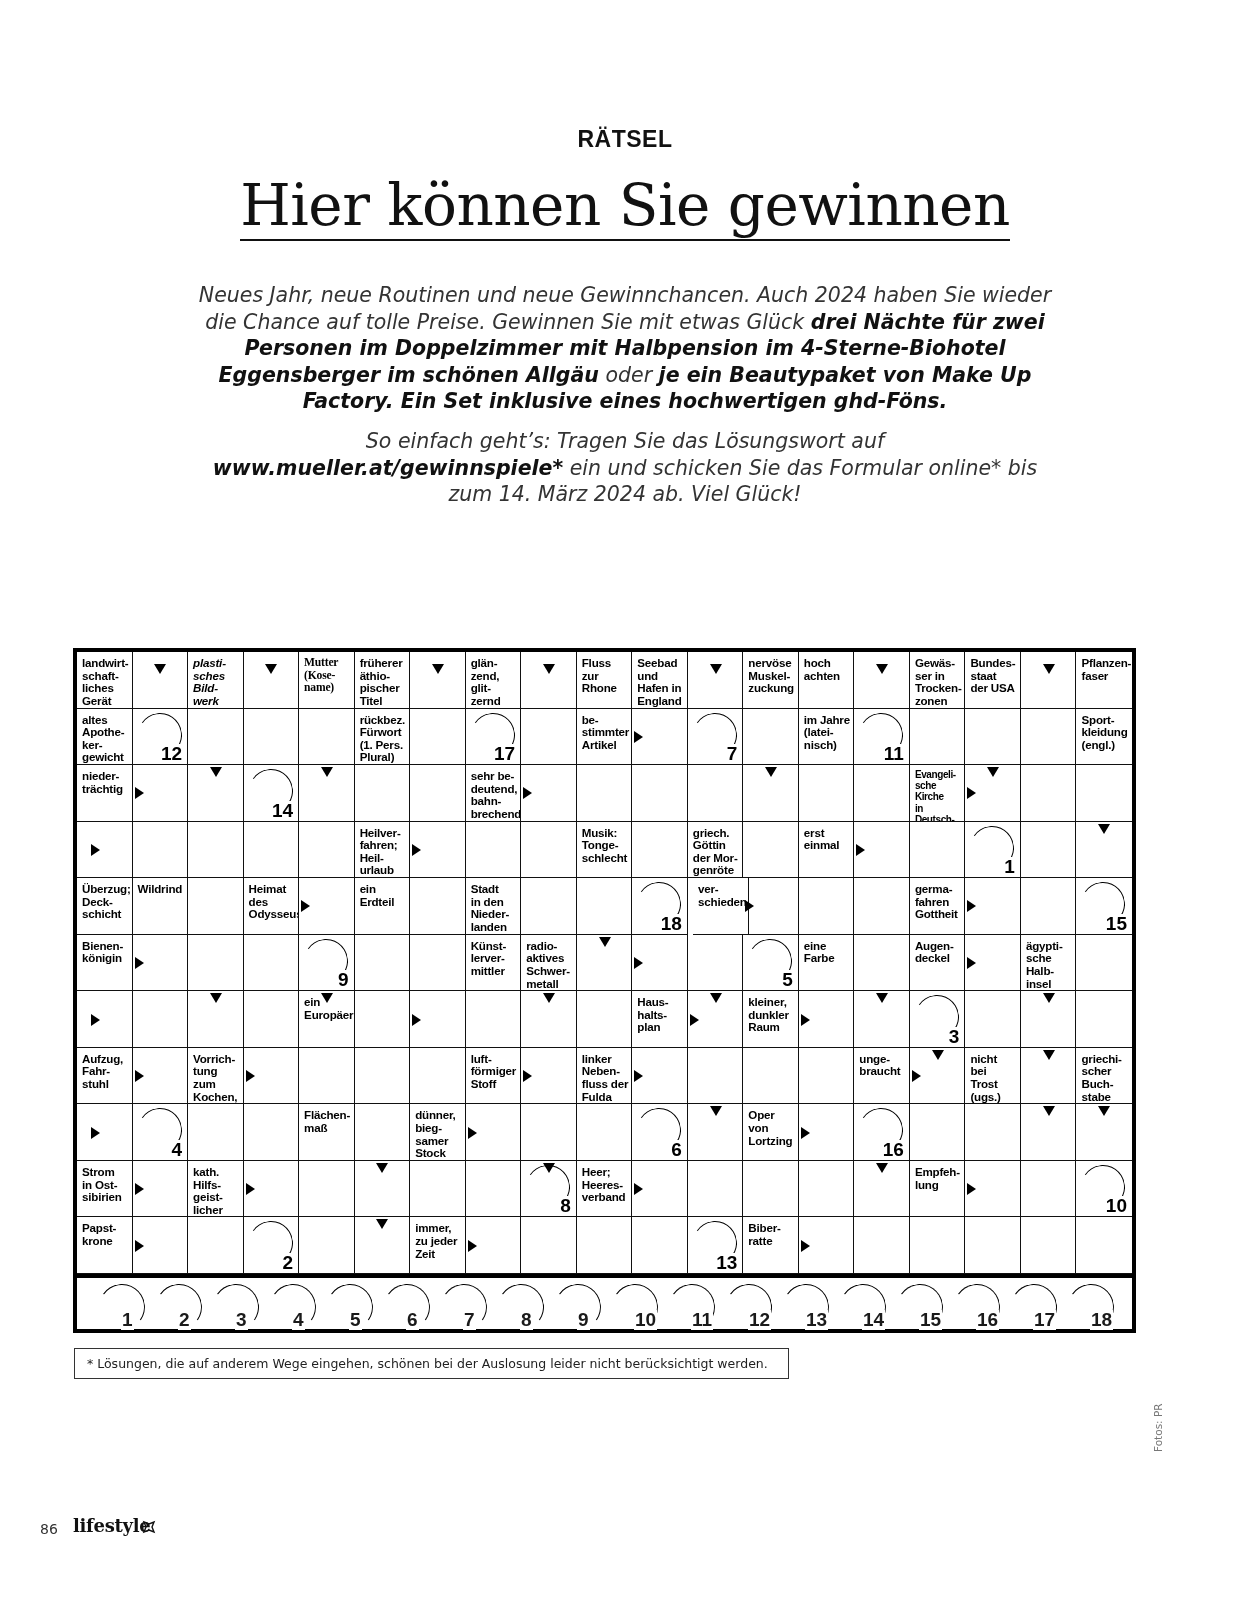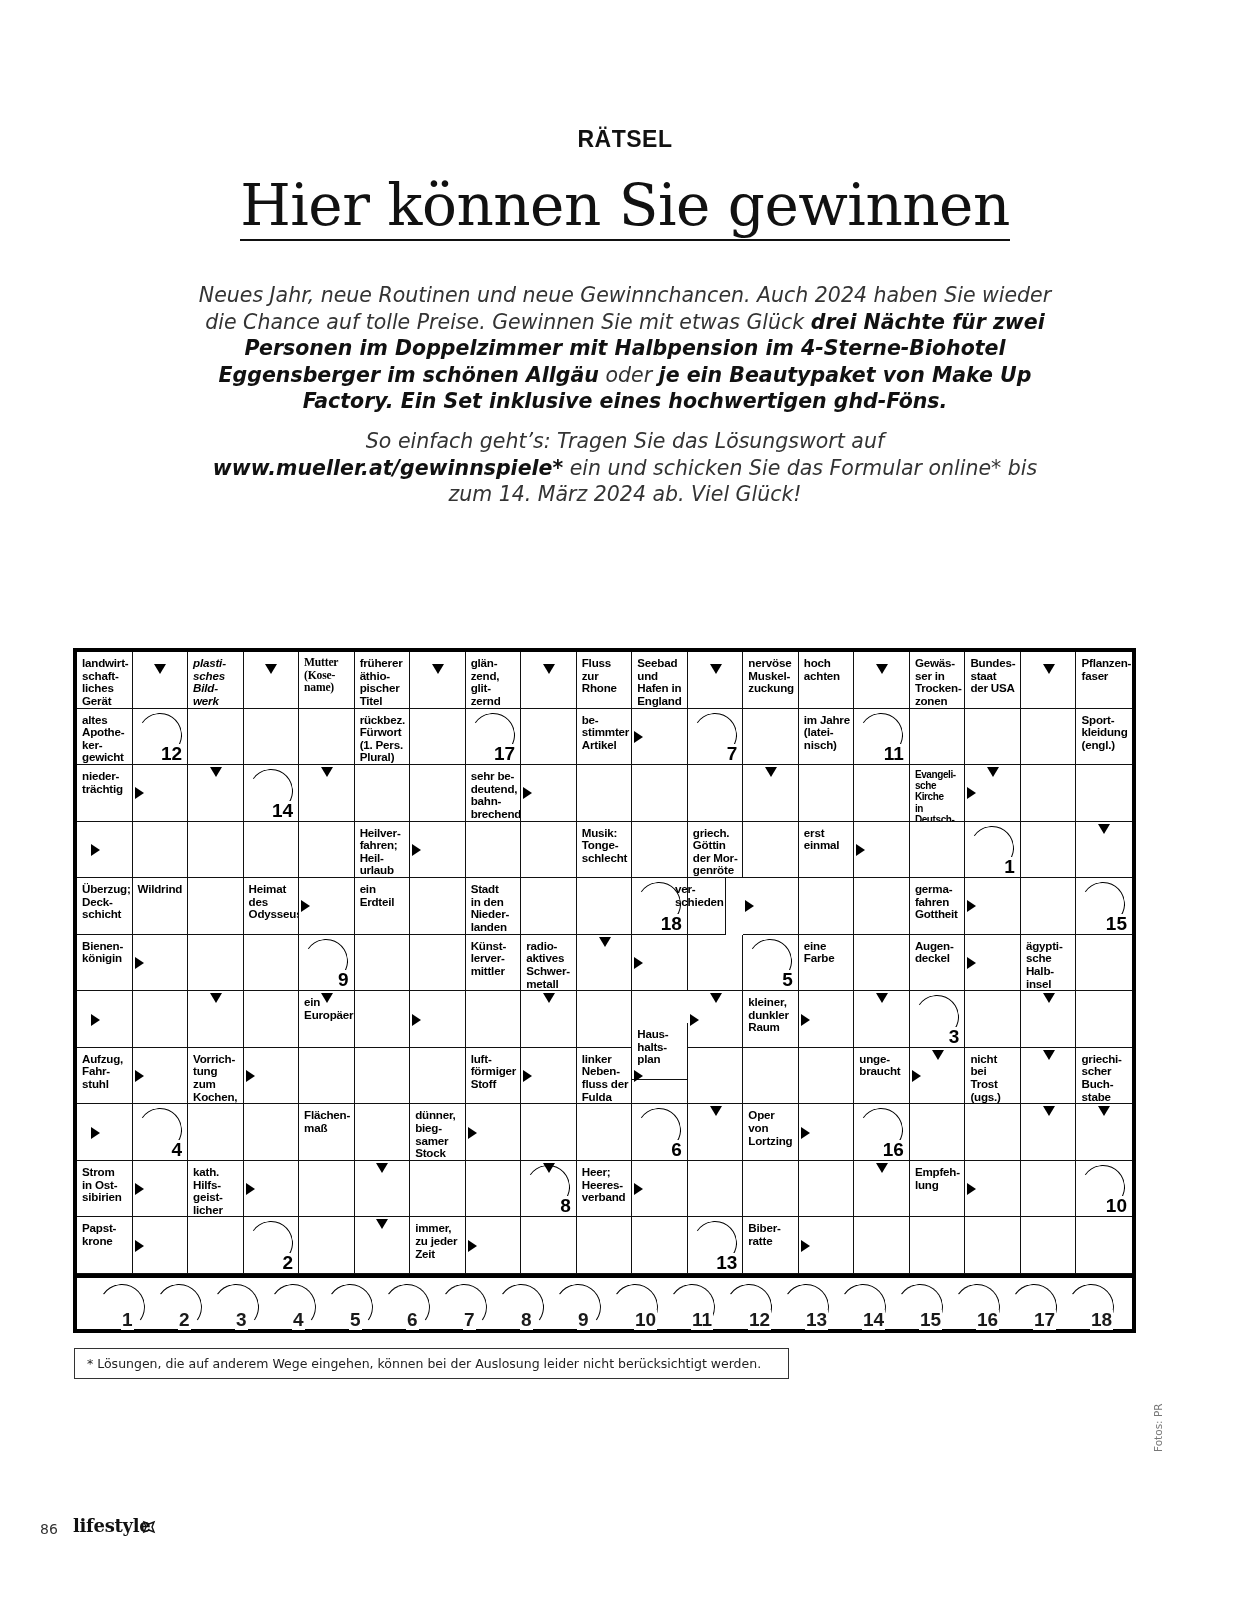--- a/index.html
+++ b/index.html
@@ -210,21 +210,21 @@
       <div class="cell clue" style="left: 388.684px; top: 226.182px; width: 55.5263px; height: 56.5455px;">Stadt
 in den
 Nieder-
 landen</div>
       <div class="cell" style="left: 444.211px; top: 226.182px; width: 55.5263px; height: 56.5455px;"></div>
       <div class="cell" style="left: 499.737px; top: 226.182px; width: 55.5263px; height: 56.5455px;"></div>
       <div class="cell" style="left: 555.263px; top: 226.182px; width: 55.5263px; height: 56.5455px;">
         <div class="circ"></div>
         <span class="circ-num">18</span>
       </div>
-      <div class="cell clue" style="left: 593px; top: 226.182px; width: 55.5263px; height: 56.5455px;">ver-
+      <div class="cell clue" style="left: 616px; top: 226.182px; width: 55.5263px; height: 56.5455px;">ver-
 schieden</div>
       <div class="cell" style="left: 666.316px; top: 226.182px; width: 55.5263px; height: 56.5455px;"></div>
       <div class="cell" style="left: 721.842px; top: 226.182px; width: 55.5263px; height: 56.5455px;"></div>
       <div class="cell" style="left: 777.368px; top: 226.182px; width: 55.5263px; height: 56.5455px;"></div>
       <div class="cell clue" style="left: 832.895px; top: 226.182px; width: 55.5263px; height: 56.5455px;">germa-
 fahren
 Gottheit</div>
       <div class="cell" style="left: 888.421px; top: 226.182px; width: 55.5263px; height: 56.5455px;"></div>
       <div class="cell" style="left: 943.947px; top: 226.182px; width: 55.5263px; height: 56.5455px;"></div>
       <div class="cell" style="left: 999.474px; top: 226.182px; width: 55.5263px; height: 56.5455px; border-right: none;">
@@ -271,21 +271,21 @@
       <div class="cell" style="left: 55.5263px; top: 339.273px; width: 55.5263px; height: 56.5455px;"></div>
       <div class="cell" style="left: 111.053px; top: 339.273px; width: 55.5263px; height: 56.5455px;"></div>
       <div class="cell" style="left: 166.579px; top: 339.273px; width: 55.5263px; height: 56.5455px;"></div>
       <div class="cell clue" style="left: 222.105px; top: 339.273px; width: 55.5263px; height: 56.5455px;">ein
 Europäer</div>
       <div class="cell" style="left: 277.632px; top: 339.273px; width: 55.5263px; height: 56.5455px;"></div>
       <div class="cell" style="left: 333.158px; top: 339.273px; width: 55.5263px; height: 56.5455px;"></div>
       <div class="cell" style="left: 388.684px; top: 339.273px; width: 55.5263px; height: 56.5455px;"></div>
       <div class="cell" style="left: 444.211px; top: 339.273px; width: 55.5263px; height: 56.5455px;"></div>
       <div class="cell" style="left: 499.737px; top: 339.273px; width: 55.5263px; height: 56.5455px;"></div>
-      <div class="cell clue" style="left: 555.263px; top: 339.273px; width: 55.5263px; height: 56.5455px; margin-top: 32px;">Haus-
+      <div class="cell clue" style="left: 555.263px; top: 339.273px; width: 55.5263px; height: 56.5455px;">Haus-
 halts-
 plan</div>
       <div class="cell" style="left: 610.789px; top: 339.273px; width: 55.5263px; height: 56.5455px;"></div>
       <div class="cell clue" style="left: 666.316px; top: 339.273px; width: 55.5263px; height: 56.5455px;">kleiner,
 dunkler
 Raum</div>
       <div class="cell" style="left: 721.842px; top: 339.273px; width: 55.5263px; height: 56.5455px;"></div>
       <div class="cell" style="left: 777.368px; top: 339.273px; width: 55.5263px; height: 56.5455px;"></div>
       <div class="cell" style="left: 832.895px; top: 339.273px; width: 55.5263px; height: 56.5455px;">
         <div class="circ"></div>
@@ -556,19 +556,19 @@
         <div class="sol-circ"></div>
         <span class="sol-num">17</span>
       </div>
       <div class="sol-cell" style="left: 969px;">
         <div class="sol-circ"></div>
         <span class="sol-num">18</span>
       </div>
     </div>
 </div>
 
-<div class="footnote">* Lösungen, die auf anderem Wege eingehen, können bei der Auslosung leider nicht berücksichtigt werden.</div>
+<div class="footnote">* Lösungen, die auf anderem Wege eingehen, schönen bei der Auslosung leider nicht berücksichtigt werden.</div>
 <div class="credit">Fotos: PR</div>
 <div class="page-num">86</div>
 <div class="magazine">lifestyle</div>
 <svg class="mag-icon" viewBox="0 0 14 14">
     <path d="M2 2 L7 4 L12 2 L10 7 L12 12 L7 10 L2 12 L4 7 Z" fill="none" stroke="#111" stroke-width="1.4"></path>
   </svg>
 
 </body></html>

